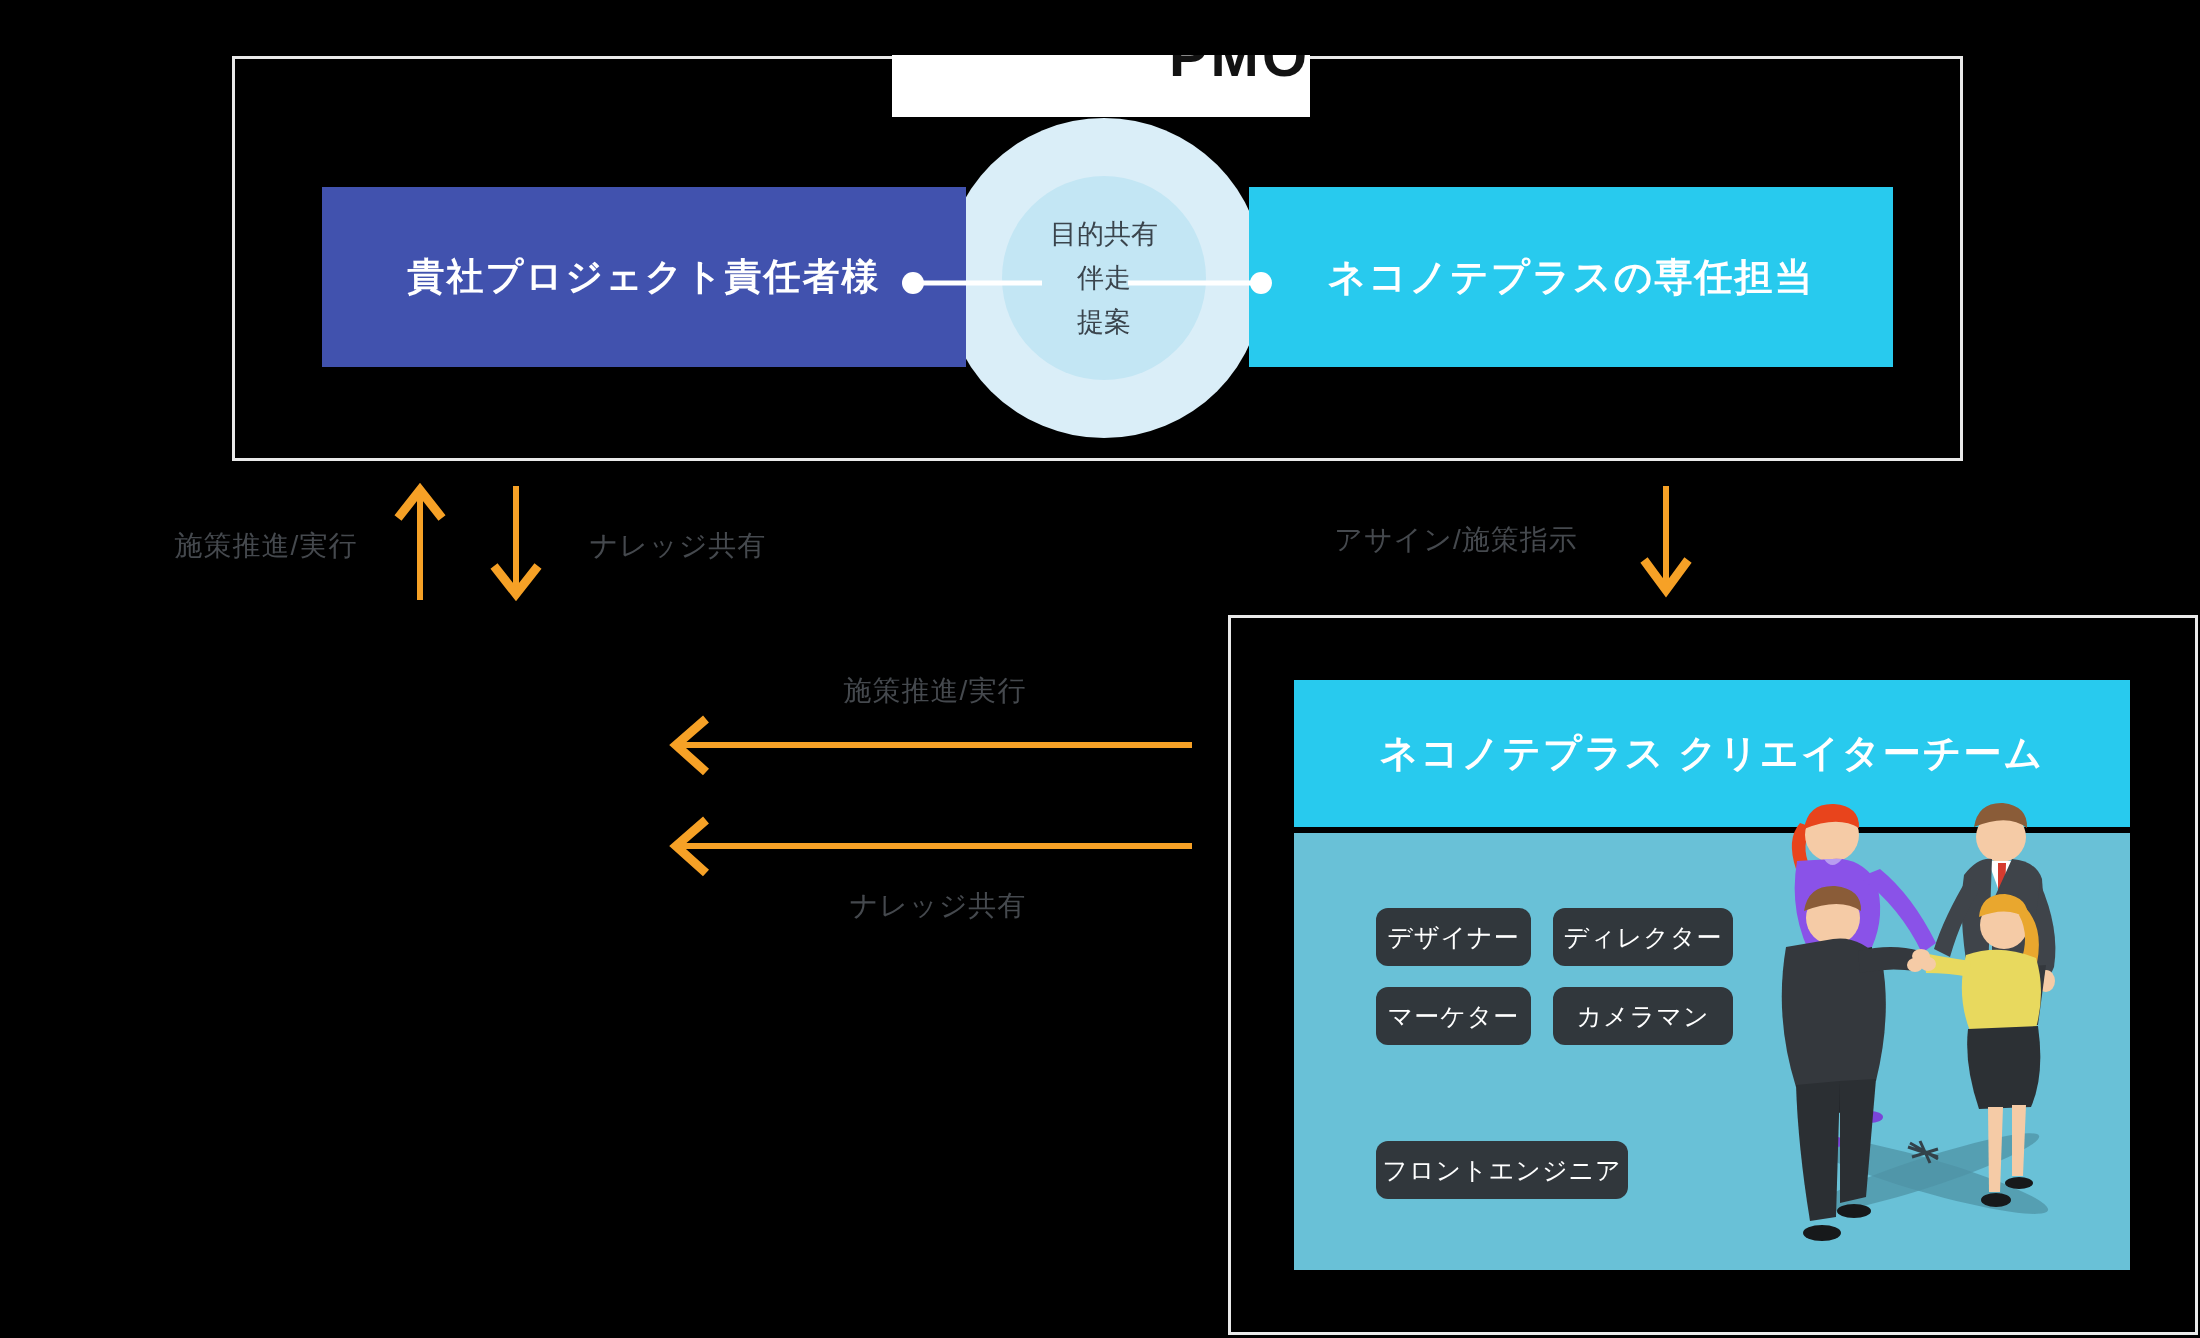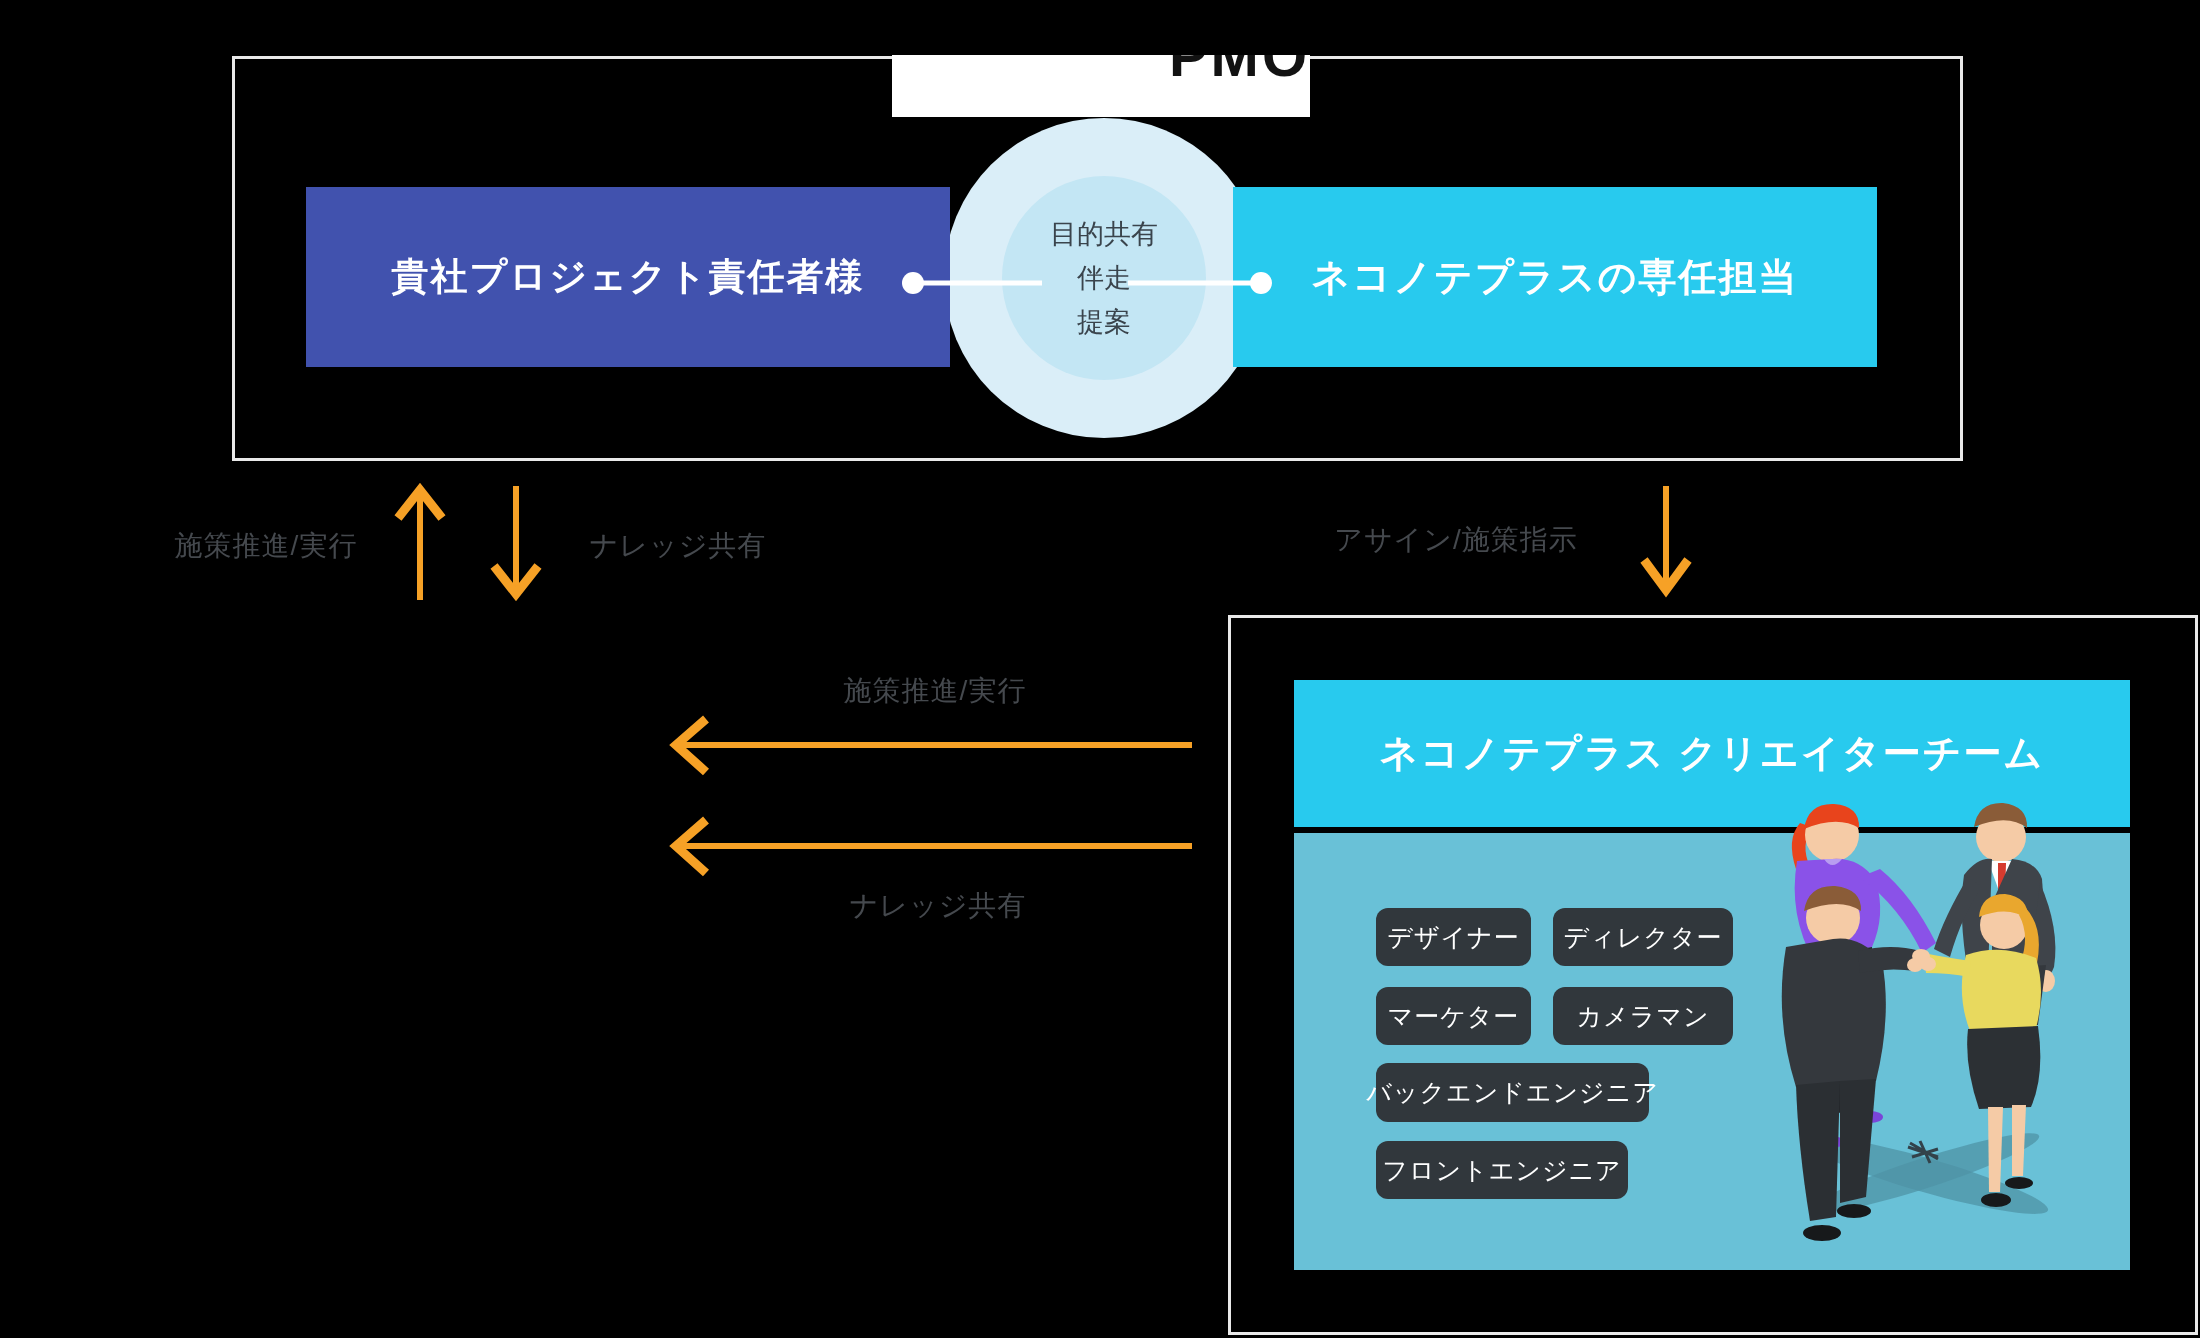--- a/index.html
+++ b/index.html
@@ -8,21 +8,21 @@
   .abs{position:absolute;}
   
   .outer-frame{left:232px;top:56px;width:1725px;height:399px;border:3px solid #e9e9e9;z-index:1;}
   .pmo-box{left:892px;top:55px;width:418px;height:62px;background:#ffffff;overflow:hidden;z-index:3;}
   .pmo-text{position:absolute;top:-28px;left:0;width:100%;text-align:right;
             font-size:58px;font-weight:600;color:#121212;letter-spacing:3px;line-height:58px;}
   .circle-outer{left:944px;top:118px;width:320px;height:320px;border-radius:50%;background:#daeef8;z-index:1;}
   .circle-inner{left:1002px;top:176px;width:204px;height:204px;border-radius:50%;background:#c3e6f4;z-index:1;}
   .circle-text{left:944px;top:118px;width:320px;height:320px;z-index:4;display:flex;flex-direction:column;
                align-items:center;justify-content:center;color:#3a444c;font-size:27px;line-height:44px;font-weight:500;}
-  .box-title{display:flex;align-items:center;justify-content:center;color:#ffffff;font-weight:bold;letter-spacing:2px;}
+  .box-title{display:flex;align-items:center;justify-content:center;color:#ffffff;font-weight:bold;letter-spacing:2px;margin-left:16px;}
   .client-lead{left:306px;top:187px;width:644px;height:180px;background:#4152ae;z-index:2;font-size:37px;}
   .vendor-lead{left:1233px;top:187px;width:644px;height:180px;background:#28caee;z-index:2;font-size:38px;}
   
   .flow-label{color:#45494e;font-size:28px;font-weight:normal;white-space:nowrap;transform:translate(-50%,-50%);z-index:2;letter-spacing:1px;}
   
   .client-team{left:0;top:615px;width:645px;height:353px;background:#4152ae;z-index:2;font-size:37px;}
   
   .creator-frame{left:1228px;top:615px;width:964px;height:714px;border:3px solid #e9e9e9;background:#000;z-index:1;}
   .creator-header{left:1294px;top:680px;width:836px;height:147px;background:#28caee;z-index:2;
                   display:flex;align-items:center;justify-content:center;color:#fff;font-weight:bold;font-size:38px;letter-spacing:2px;}
@@ -68,21 +68,20 @@
 
 
   <div class="abs creator-frame"></div>
   <div class="abs creator-header">ネコノテプラス クリエイターチーム</div>
   <div class="abs creator-panel"></div>
 
   <div class="abs role-tag tag1">デザイナー</div>
   <div class="abs role-tag tag2">ディレクター</div>
   <div class="abs role-tag tag3">マーケター</div>
   <div class="abs role-tag tag4">カメラマン</div>
-  <div class="abs role-tag tag5">バックエンドエンジニア</div>
   <div class="abs role-tag tag6">フロントエンジニア</div>
 
   <svg class="abs illu-svg" viewBox="0 0 360 480">
 
     <g>
       <ellipse cx="185" cy="380" rx="128" ry="17" fill="#4f93a6" opacity="0.75" transform="rotate(16 185 380)"></ellipse>
       <ellipse cx="185" cy="378" rx="120" ry="15" fill="#4f93a6" opacity="0.75" transform="rotate(-18 185 378)"></ellipse>
       <path d="M168,352 l30,10 M172,362 l26,-8 M170,348 l28,16 M180,346 l10,22" stroke="#33424a" stroke-width="3" fill="none"></path>
     </g>
 

